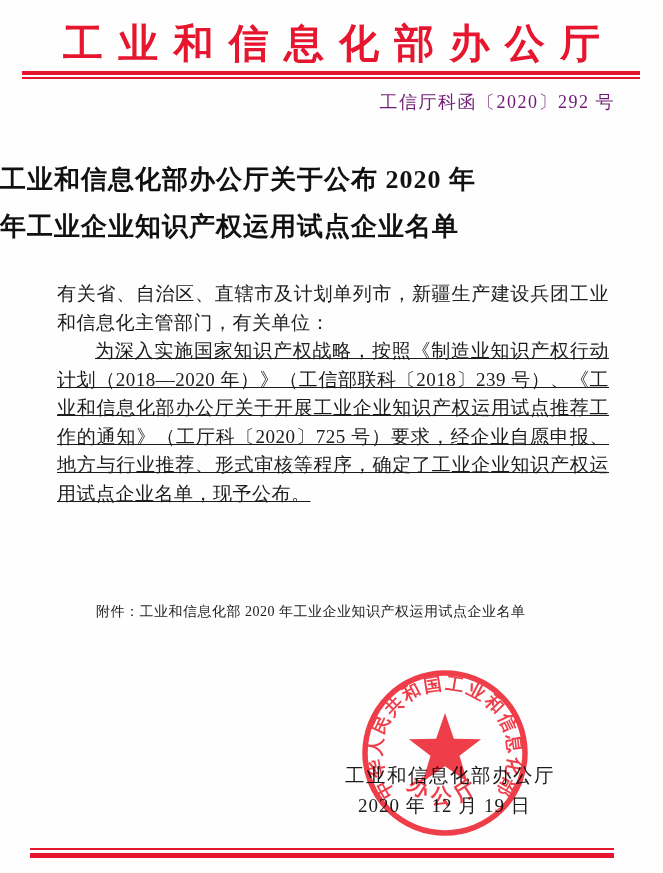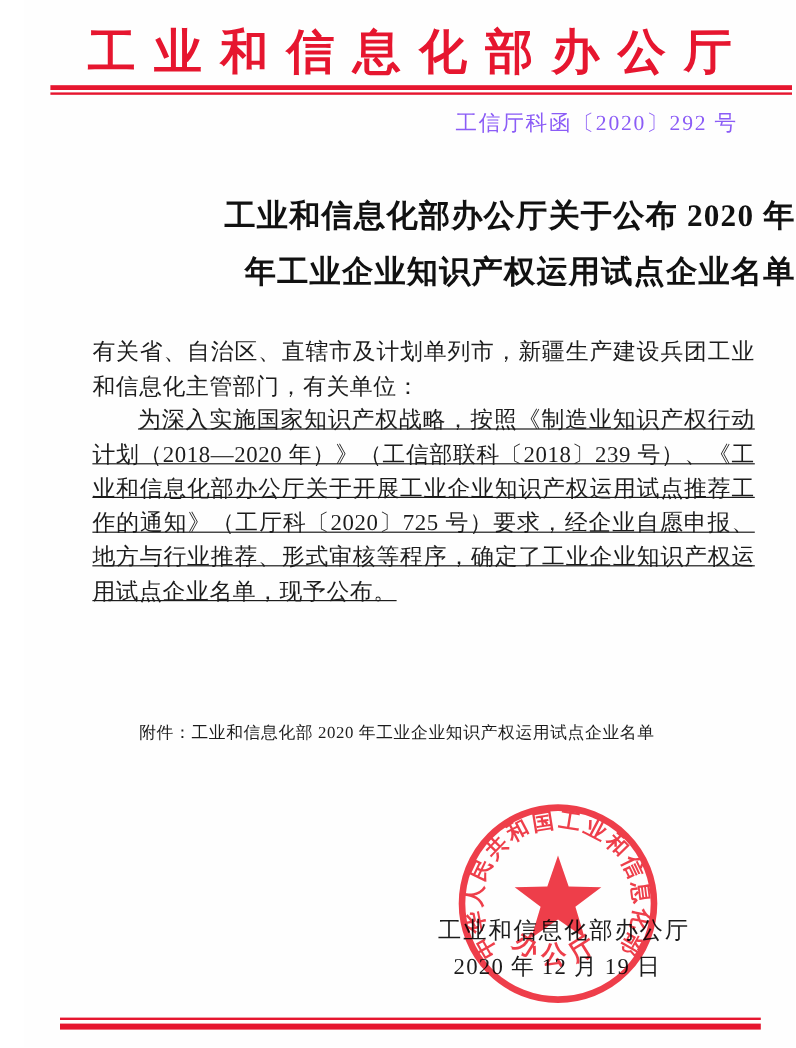--- a/index.html
+++ b/index.html
@@ -4,49 +4,49 @@
 <style>
   * { margin: 0; padding: 0; box-sizing: border-box; }
   html, body { background: #ffffff; }
   body {
     width: 663px; height: 873px;
     position: relative;
     overflow: hidden;
     font-family: "Liberation Serif", "DejaVu Serif", serif;
     color: #1a1a1a;
   }
-  .page { position: absolute; inset: 0; background: #fefefe; margin-left: 20px; }
+  .page { position: absolute; inset: 0; background: #fefefe; }
 
   
   .header-title {
     position: absolute; top: 16px; left: 0; right: 0;
     text-align: center;
     font-size: 40px; font-weight: bold;
     color: #e6162f;
     letter-spacing: 0.38em;
     padding-left: 0.38em; 
     white-space: nowrap;
   }
   .header-rule { position: absolute; top: 71px; left: 22px; width: 618px; }
   .header-rule .thick { height: 4px; background: #e6162f; }
   .header-rule .gap   { height: 2px; background: transparent; }
   .header-rule .thin  { height: 2px; background: #e6162f; }
 
   .doc-number {
     position: absolute; top: 90px; right: 48px;
     font-size: 18px; letter-spacing: 1.5px;
-    color: #8b5cf6;
+    color: #701a75;
     white-space: nowrap;
     text-align: center;
   }
 
   
   .doc-title {
     position: absolute; top: 156px; left: 0; right: 0;
-    text-align: right;
+    text-align: left;
     font-size: 26px; font-weight: bold;
     line-height: 47px;
     color: #111;
     letter-spacing: 1px;
   }
 
   
   .body-text {
     position: absolute; top: 280px; left: 57px; width: 552px;
     font-size: 19px; line-height: 28.5px;

